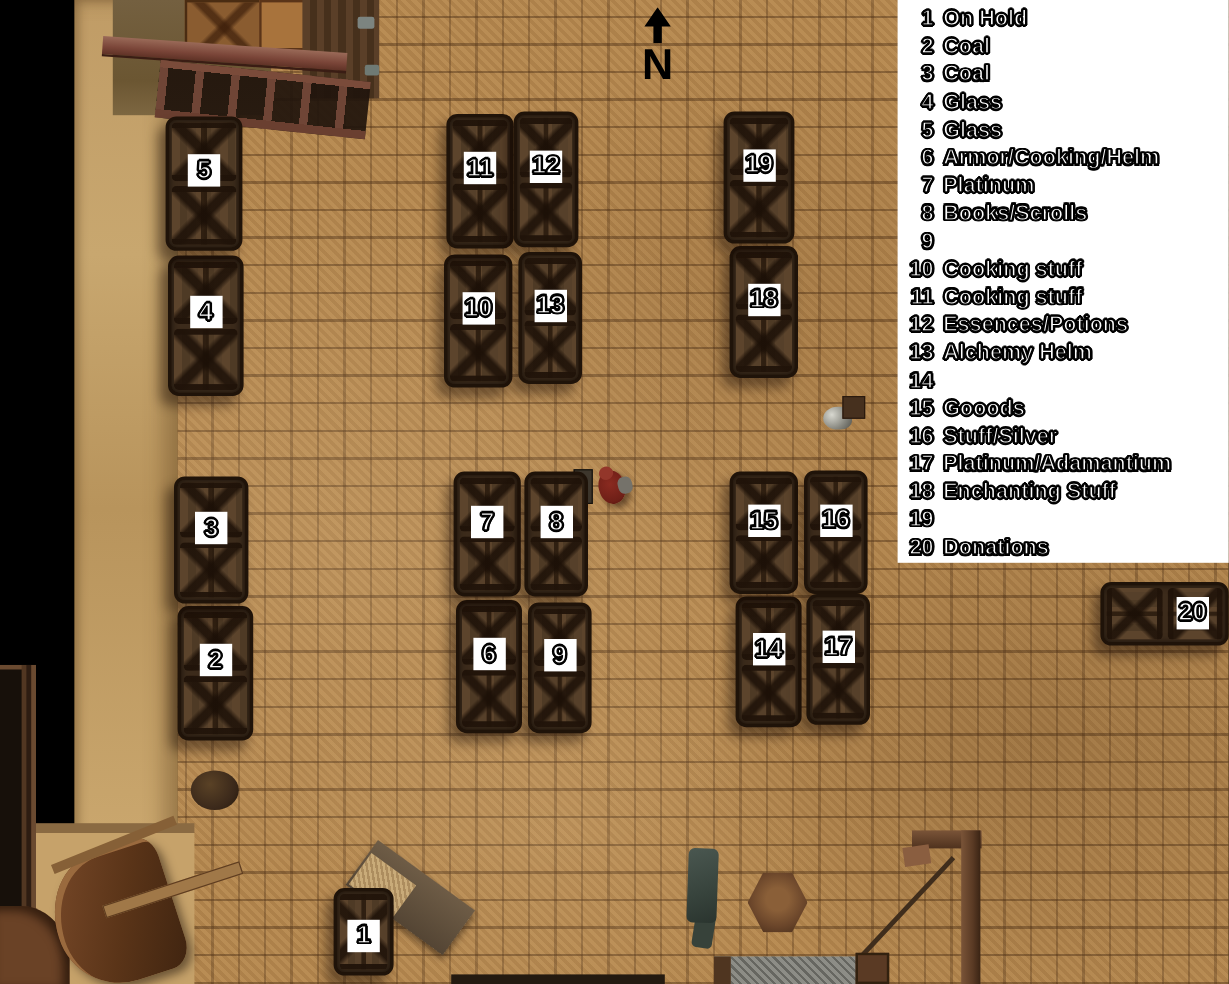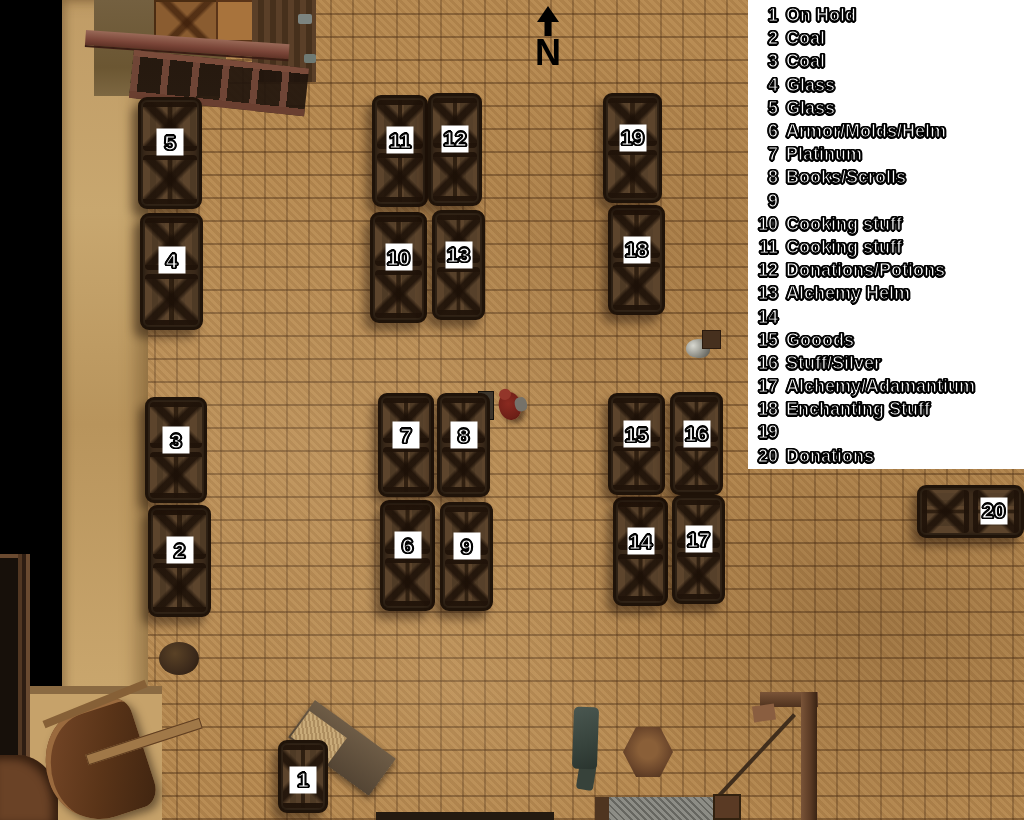--- a/index.html
+++ b/index.html
@@ -302,21 +302,21 @@
       <div class="legend-row">
         <span class="legend-num outline-text">4</span>
         <span class="outline-text">Glass</span>
       </div>
       <div class="legend-row">
         <span class="legend-num outline-text">5</span>
         <span class="outline-text">Glass</span>
       </div>
       <div class="legend-row">
         <span class="legend-num outline-text">6</span>
-        <span class="outline-text">Armor/Molds/Helm</span>
+        <span class="outline-text">Armor/Cooking/Helm</span>
       </div>
       <div class="legend-row">
         <span class="legend-num outline-text">7</span>
         <span class="outline-text">Platinum</span>
       </div>
       <div class="legend-row">
         <span class="legend-num outline-text">8</span>
         <span class="outline-text">Books/Scrolls</span>
       </div>
       <div class="legend-row">
@@ -325,40 +325,40 @@
       <div class="legend-row">
         <span class="legend-num outline-text">10</span>
         <span class="outline-text">Cooking stuff</span>
       </div>
       <div class="legend-row">
         <span class="legend-num outline-text">11</span>
         <span class="outline-text">Cooking stuff</span>
       </div>
       <div class="legend-row">
         <span class="legend-num outline-text">12</span>
-        <span class="outline-text">Donations/Potions</span>
+        <span class="outline-text">Essences/Potions</span>
       </div>
       <div class="legend-row">
         <span class="legend-num outline-text">13</span>
         <span class="outline-text">Alchemy Helm</span>
       </div>
       <div class="legend-row">
         <span class="legend-num outline-text">14</span>
       </div>
       <div class="legend-row">
         <span class="legend-num outline-text">15</span>
         <span class="outline-text">Gooods</span>
       </div>
       <div class="legend-row">
         <span class="legend-num outline-text">16</span>
         <span class="outline-text">Stuff/Silver</span>
       </div>
       <div class="legend-row">
         <span class="legend-num outline-text">17</span>
-        <span class="outline-text">Alchemy/Adamantium</span>
+        <span class="outline-text">Platinum/Adamantium</span>
       </div>
       <div class="legend-row">
         <span class="legend-num outline-text">18</span>
         <span class="outline-text">Enchanting Stuff</span>
       </div>
       <div class="legend-row">
         <span class="legend-num outline-text">19</span>
       </div>
       <div class="legend-row">
         <span class="legend-num outline-text">20</span>

